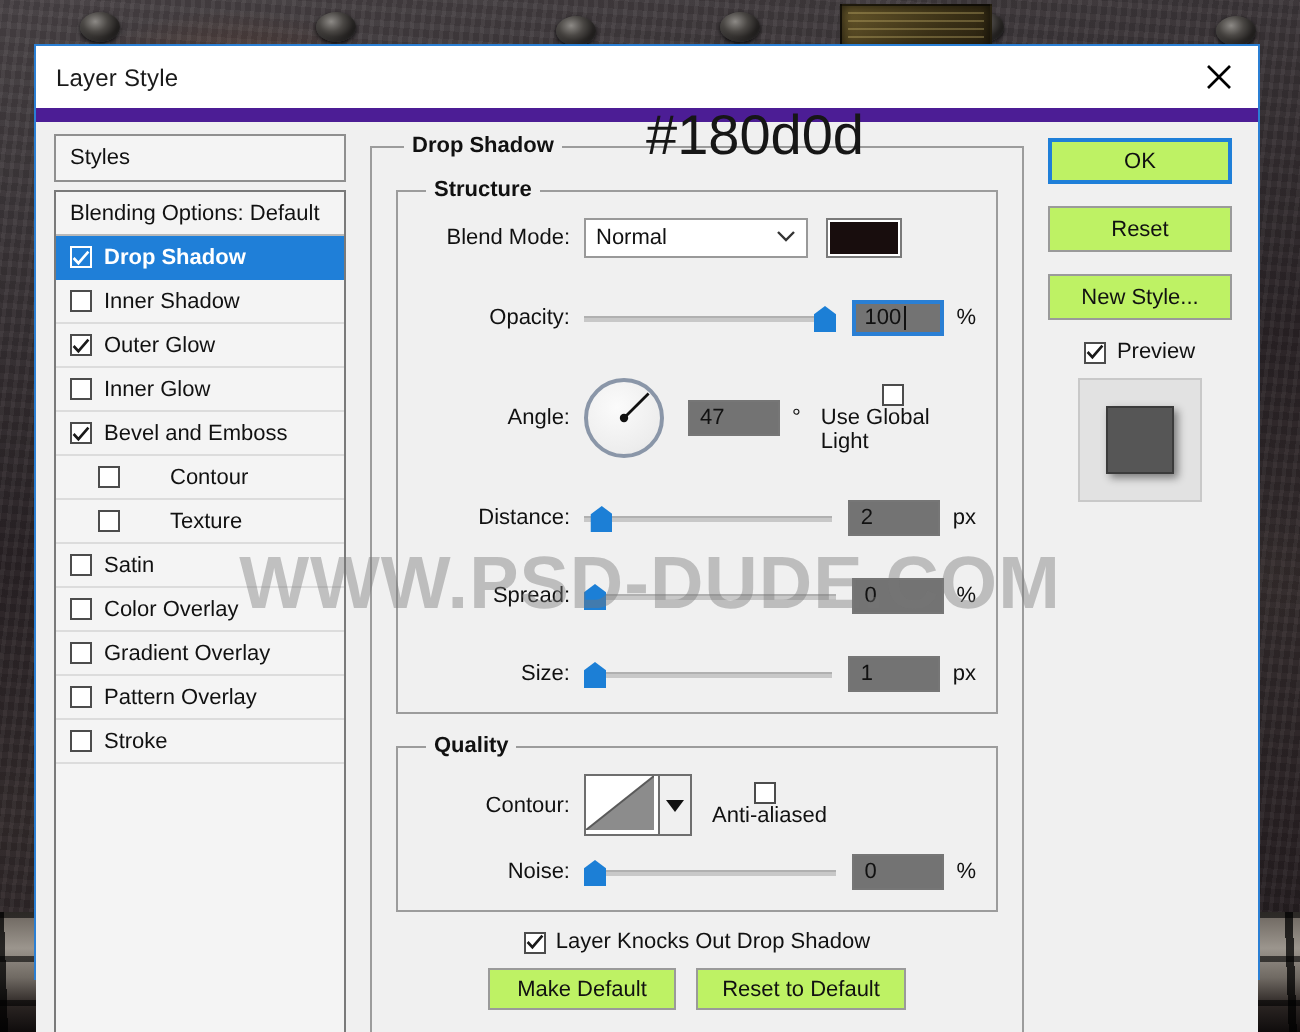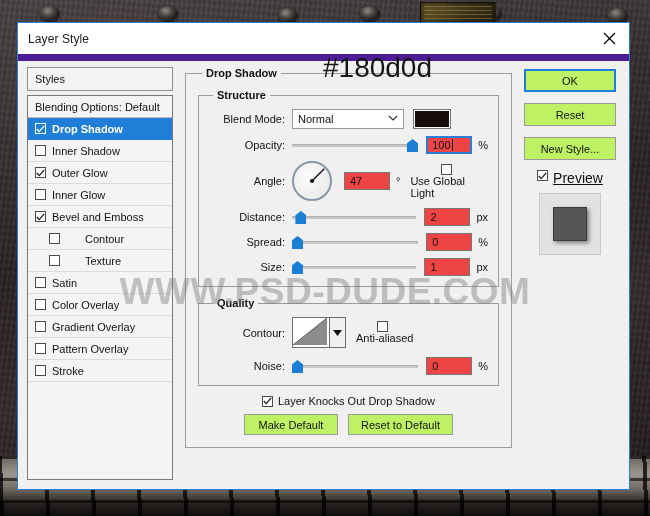--- a/index.html
+++ b/index.html
@@ -109,21 +109,21 @@
   fieldset{
     border:1px solid #9c9c9c;margin:0;padding:0;position:relative;
   }
   legend{
     font-size:11px;font-weight:bold;color:#111;padding:0 4px;margin-left:4px;
   }
   .grp-drop{padding:10px 12px 12px 12px;}
   .grp-struct{padding:8px 10px 10px 10px;margin:0;}
   .grp-quality{padding:8px 10px 10px 10px;margin-top:10px;}
 
-  .row{display:flex;align-items:center;margin-bottom:7px;}
+  .row{display:flex;align-items:center;margin-bottom:21px;}
   .row:last-child{margin-bottom:0;}
   .lab{
     width:76px;text-align:right;font-size:11px;color:#111;
     padding-right:7px;flex:0 0 auto;white-space:nowrap;
   }
 
   .select{
     width:112px;height:20px;border:1px solid #999;background:#fff;
     display:flex;align-items:center;position:relative;box-sizing:border-box;
     font-size:11px;color:#111;padding-left:5px;cursor:default;
@@ -139,21 +139,21 @@
   }
   .slider .track{
     position:absolute;left:0;right:0;top:6px;height:2px;background:#c8c8c8;
     border-top:1px solid #b0b0b0;
   }
   .slider .thumb{
     position:absolute;top:1px;width:11px;height:13px;background:#1c7fd6;
     clip-path:polygon(50% 0%, 100% 32%, 100% 100%, 0% 100%, 0% 32%);
   }
   .numbox{
-    width:46px;height:18px;border:1px solid #767676;background:#ef4444;
+    width:46px;height:18px;border:1px solid #767676;background:#737373;
     font-size:11px;color:#111;display:flex;align-items:center;padding-left:5px;
     box-sizing:border-box;flex:0 0 auto;cursor:text;
   }
   .numbox.focused{border:1px solid #2a7fd4;box-shadow:inset 0 0 0 1px #2a7fd4;}
   .numbox .caret{width:1px;height:12px;background:#111;margin-left:1px;}
   .unit{font-size:11px;color:#111;margin-left:6px;white-space:nowrap;}
 
   .dial{
     width:36px;height:36px;border-radius:50%;border:2px solid #8a96a8;
     background:radial-gradient(circle at 40% 35%, #fbfbfb, #ededed 70%, #e2e2e2);
@@ -186,21 +186,21 @@
   }
   .btn.default-sel{border:2px solid #1f7fd8;}
   .btn-mk{width:94px;}
   .btn-rs{width:105px;}
 
   
   .right-col{width:100px;flex:0 0 auto;display:flex;flex-direction:column;align-items:center;padding-top:2px;}
   .btn-ok{width:92px;height:23px;margin-bottom:11px;}
   .btn-reset{width:92px;height:23px;margin-bottom:11px;}
   .btn-newstyle{width:92px;height:23px;margin-bottom:10px;}
-  .prev-row{display:flex;font-size:14px;color:#111;margin-bottom:7px;cursor:default;text-decoration:underline;}
+  .prev-row{display:flex;align-items:center;font-size:11px;color:#111;margin-bottom:7px;cursor:default;}
   .prev-row .cb{margin-right:5px;}
   .prev-thumb{
     width:62px;height:62px;background:#e2e2e2;border:1px solid #c9c9c9;
     display:flex;align-items:center;justify-content:center;box-sizing:border-box;
   }
   .prev-sq{
     width:32px;height:32px;background:#565656;border:1px solid #3b3b3b;
     box-shadow:2px 2px 4px rgba(0,0,0,.45);
   }
 

